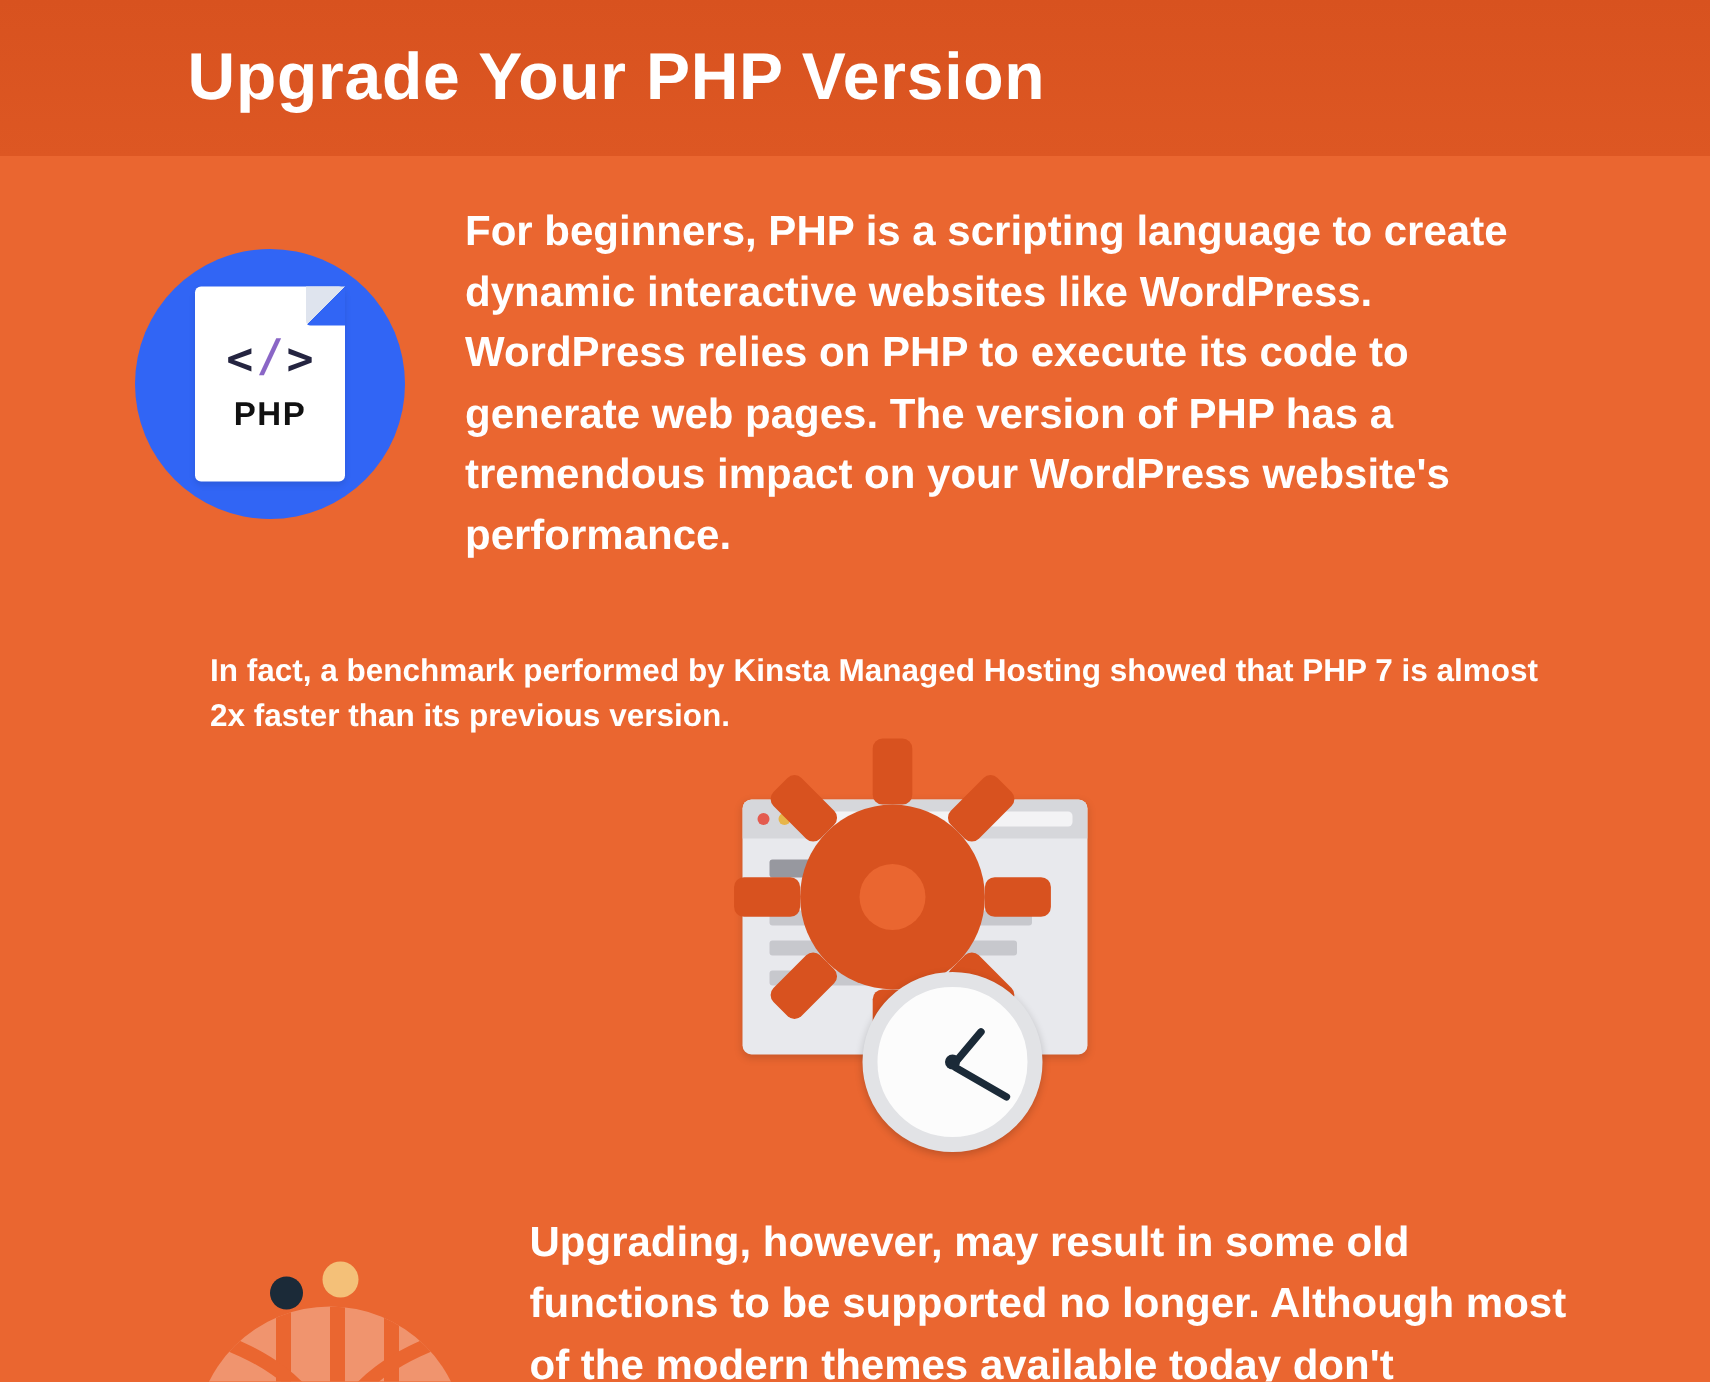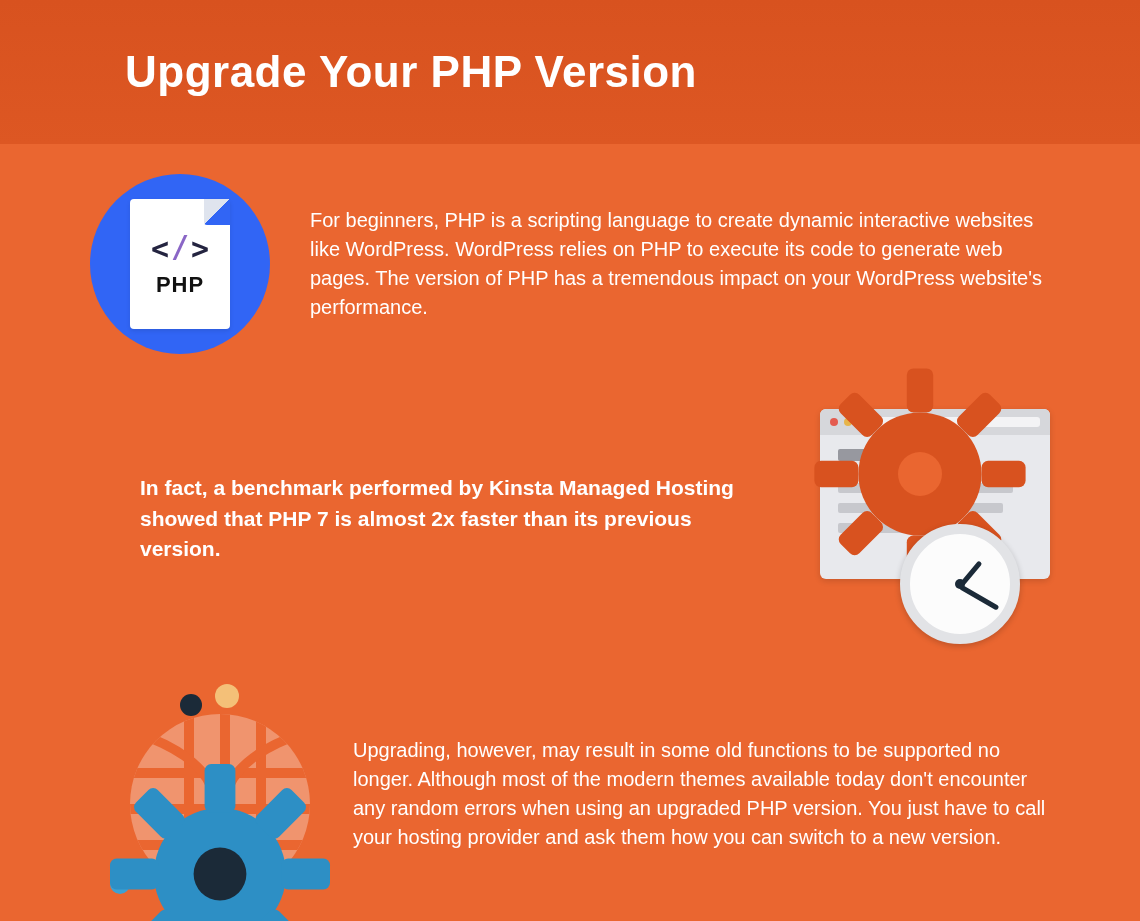--- a/index.html
+++ b/index.html
@@ -5,21 +5,21 @@
   * { margin: 0; padding: 0; box-sizing: border-box; }
   body {
     width: 1140px;
     height: 921px;
     font-family: -apple-system, "Segoe UI", Helvetica, Arial, sans-serif;
     background: #ea6630;
     overflow: hidden;
   }
   .header {
     background: linear-gradient(to bottom, #d8521f, #dd5723);
-    height: 144px;
+    height: 104px;
     display: flex;
     align-items: center;
     padding-left: 125px;
   }
   .header h1 {
     color: #ffffff;
     font-size: 44px;
     font-weight: 600;
     letter-spacing: 0.5px;
   }
@@ -27,23 +27,23 @@
     padding: 30px 90px 0 90px;
     color: #ffffff;
   }
   .row {
     display: flex;
     align-items: center;
     gap: 40px;
     margin-bottom: 55px;
   }
   .row-text {
-    font-size: 20px;
+    font-size: 28px;
     line-height: 1.45;
-    font-weight: 400;
+    font-weight: 700;
   }
   .row-text.bold {
     font-weight: 700;
     font-size: 21px;
   }
   .icon-col { flex: 0 0 auto; }
   .text-col { flex: 1 1 auto; }
 
   
   .php-badge {
@@ -160,21 +160,21 @@
           </div>
           <div class="php-label">PHP</div>
         </div>
       </div>
     </div>
     <div class="text-col">
       <p class="row-text">For beginners, PHP is a scripting language to create dynamic interactive websites like WordPress. WordPress relies on PHP to execute its code to generate web pages. The version of PHP has a tremendous impact on your WordPress website's performance.</p>
     </div>
   </div>
 
-  <div class="row" style="gap:30px; padding-left:50px;">
+  <div class="row" style="gap:40px; padding-left:50px;flex-direction:column;">
     <div class="text-col">
       <p class="row-text bold">In fact, a benchmark performed by Kinsta Managed Hosting showed that PHP 7 is almost 2x faster than its previous version.</p>
     </div>
     <div class="icon-col">
       <div class="browser-wrap">
         <div class="browser">
           <div class="titlebar">
             <span class="dot r"></span>
               <span class="dot y"></span>
               <span class="dot g"></span>

